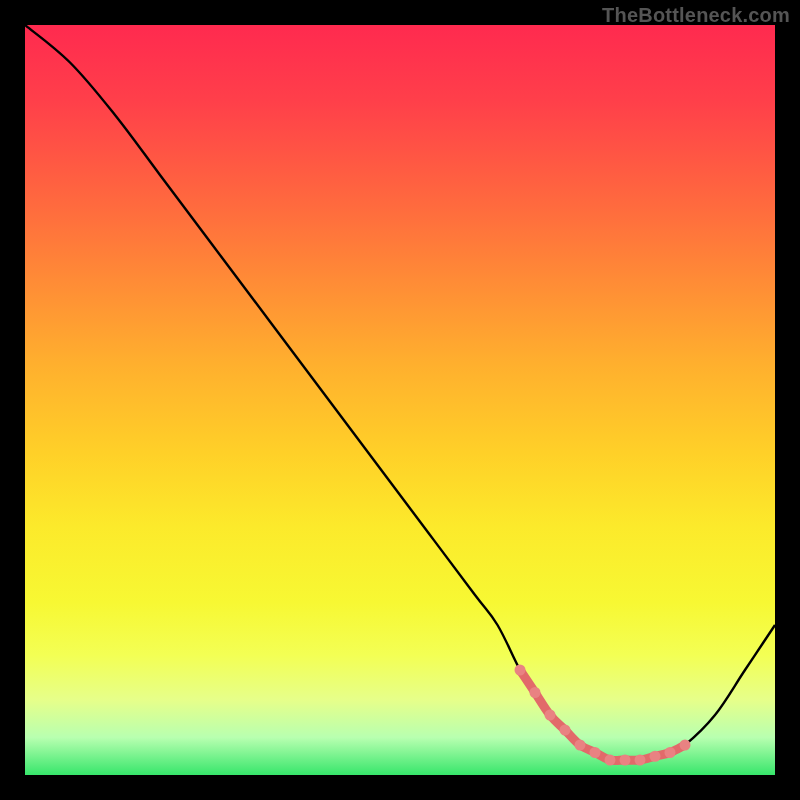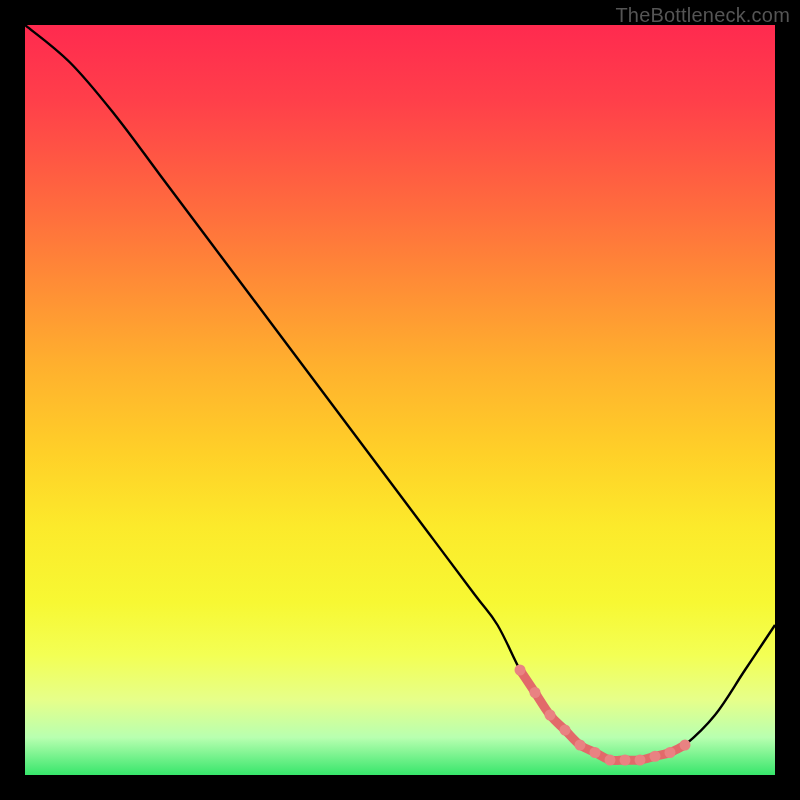--- a/index.html
+++ b/index.html
@@ -15,21 +15,21 @@
     position: relative;
     width: 800px;
     height: 800px;
   }
   .watermark {
     position: absolute;
     top: 4px;
     right: 10px;
     color: #555;
     font-size: 20px;
-    font-weight: 400;
+    font-weight: 700;
     z-index: 10;
     letter-spacing: 0.2px;
   }
   .plot-area {
     position: absolute;
     left: 25px;
     top: 25px;
     width: 750px;
     height: 750px;
     overflow: hidden;

